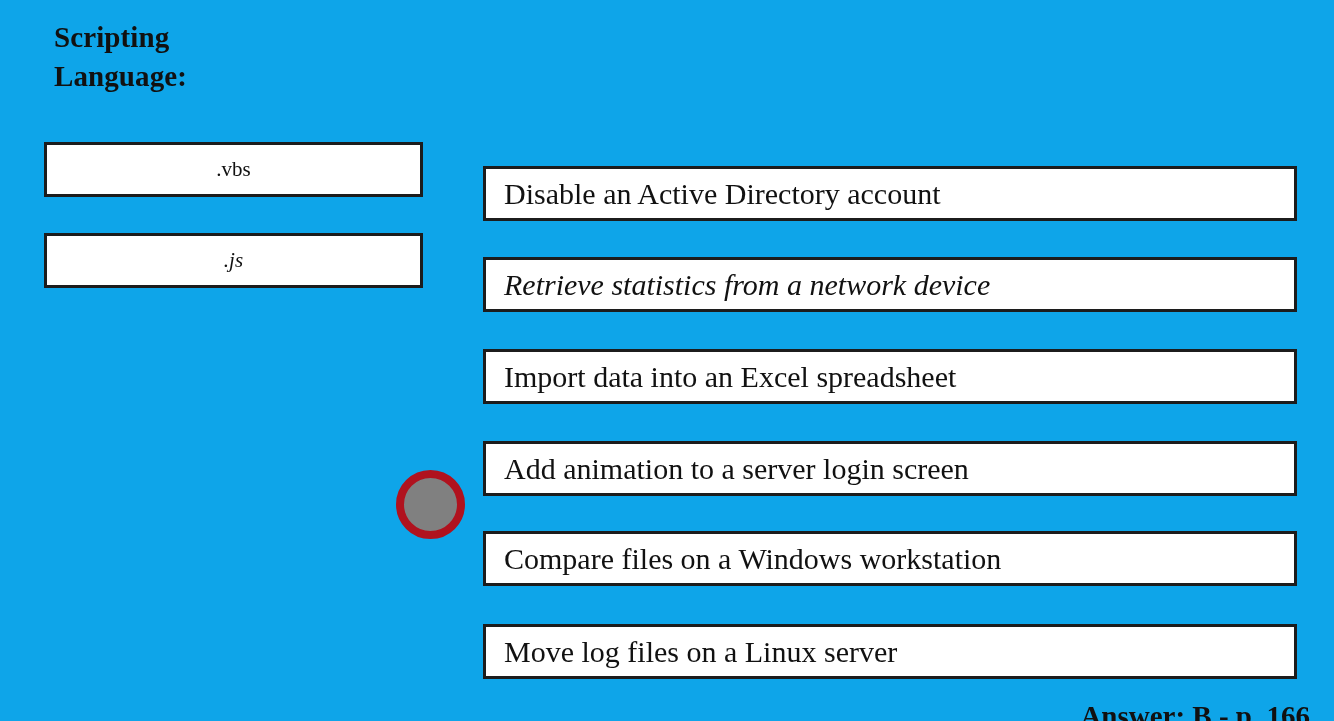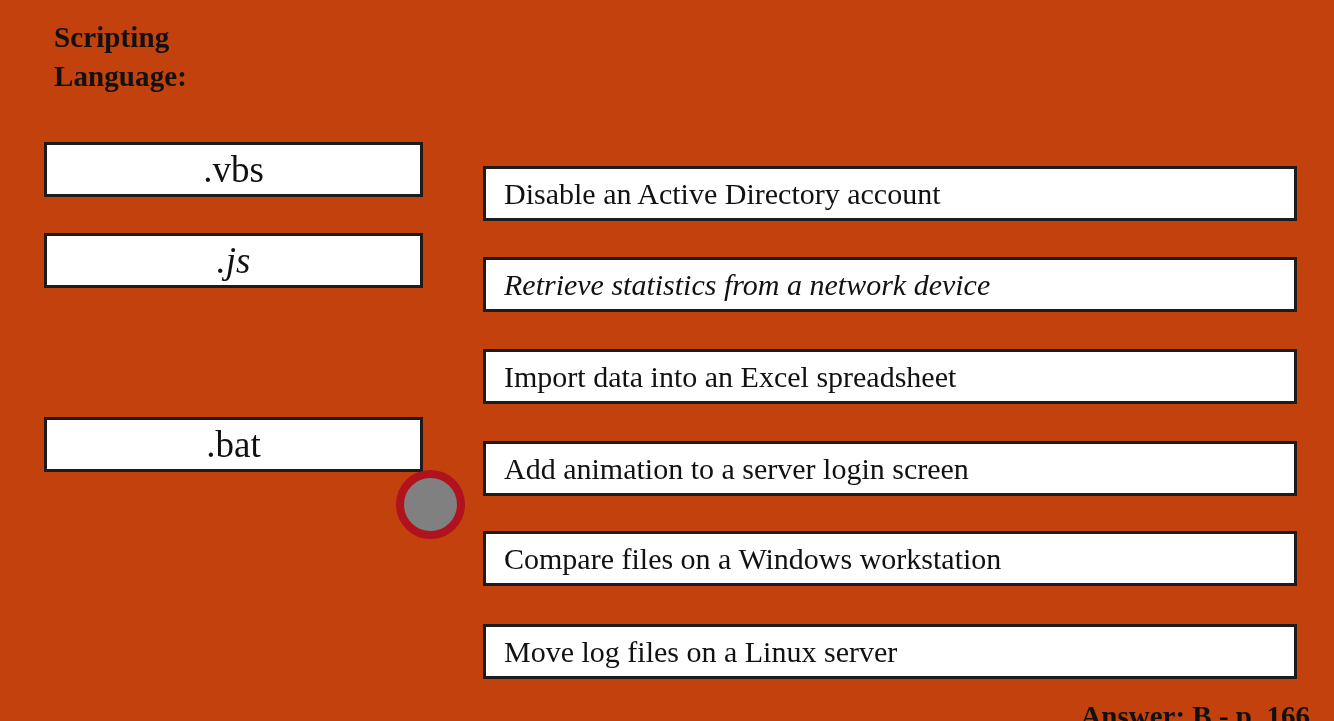--- a/index.html
+++ b/index.html
@@ -8,21 +8,21 @@
     background: #ffffff;
   }
   body {
     font-family: "Liberation Serif", "DejaVu Serif", serif;
     color: #111111;
   }
   #page {
     position: relative;
     width: 1334px;
     height: 721px;
-    background: #c2410c;
+    background: #0ea5e9;
     overflow: hidden;
   }
 
   
   .col-header {
     position: absolute;
     font-family: "Liberation Serif", "DejaVu Serif", serif;
     font-weight: bold;
     font-size: 29px;
     line-height: 1.35;
@@ -45,21 +45,21 @@
     font-weight: normal;
     color: #111111;
   }
 
   
   .left-box {
     left: 44px;
     width: 379px;
     height: 55px;
     justify-content: center;
-    font-size: 37px;
+    font-size: 21px;
   }
 
   
   .right-box {
     left: 483px;
     width: 814px;
     height: 55px;
     justify-content: flex-start;
     padding-left: 18px;
     font-size: 30px;
@@ -109,21 +109,20 @@
 
   <div id="header-left" class="col-header">Scripting
 Language:</div>
 
 
   <div class="opt-box left-box row0">.vbs</div>
 
   <div class="opt-box left-box row1">.js</div>
 
 
-  <div class="opt-box left-box row3">.bat</div>
 
   <div class="opt-box right-box row0">Disable an Active Directory account</div>
 
   <div class="opt-box right-box row1">Retrieve statistics from a network device</div>
 
   <div class="opt-box right-box row2">Import data into an Excel spreadsheet</div>
 
   <div class="opt-box right-box row3">Add animation to a server login screen</div>
 
   <div class="opt-box right-box row4">Compare files on a Windows workstation</div>

